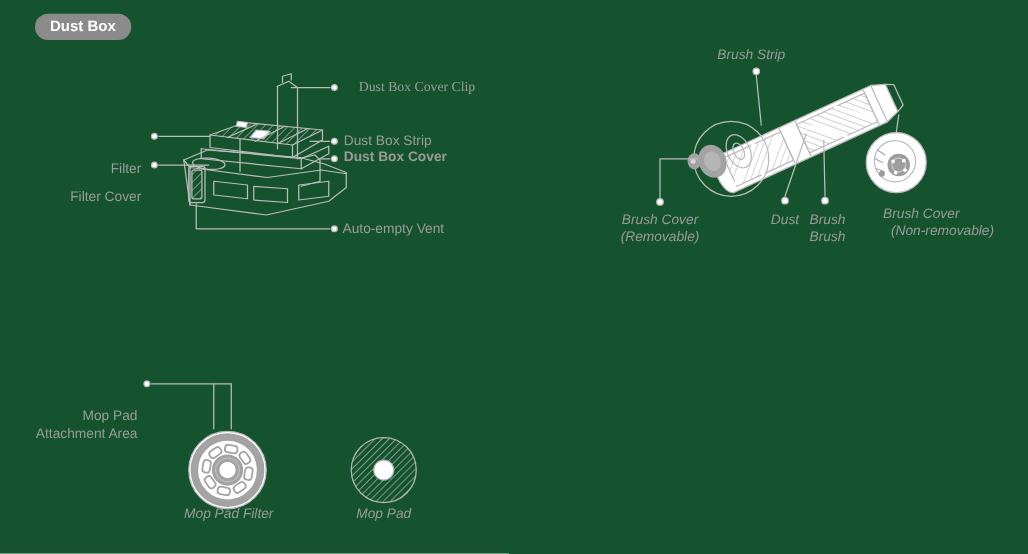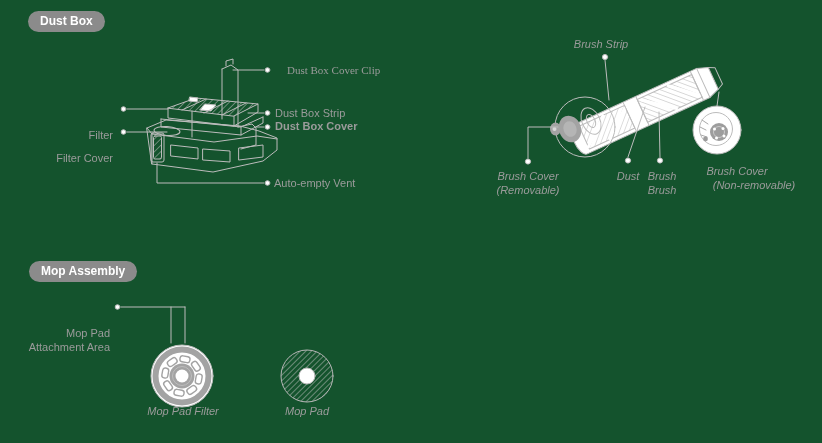--- a/index.html
+++ b/index.html
@@ -175,21 +175,20 @@
       </g>
 
       <g>
         <circle cx="307" cy="376" r="26" fill="url(#hatchPad)" stroke="#b6b6b6"></circle>
         <circle cx="307" cy="376" r="8" fill="#ffffff" stroke="#b6b6b6"></circle>
       </g>
     </g>
   </svg>
 
   <div class="badge" style="left:28px;top:11px;">Dust Box</div>
-  <div class="badge" style="left:29px;top:261px;">Mop Assembly</div>
 
   <div class="lbl r" style="right:709px;top:103px;">Filter</div>
   <div class="lbl r" style="right:709px;top:126px;">Filter Cover</div>
   <div class="lbl" style="left:287px;top:64px;font-family:Liberation Serif, serif;">Dust Box Cover Clip</div>
   <div class="lbl" style="left:275px;top:107px;">Dust Box Strip</div>
   <div class="lbl" style="left:275px;top:120px;font-weight:bold;">Dust Box Cover</div>
   <div class="lbl" style="left:274px;top:177px;">Auto-empty Vent</div>
 
   <div class="lbl c" style="left:601px;top:38px;">Brush Strip</div>
   <div class="lbl c" style="left:528px;top:170px;">Brush Cover</div>

